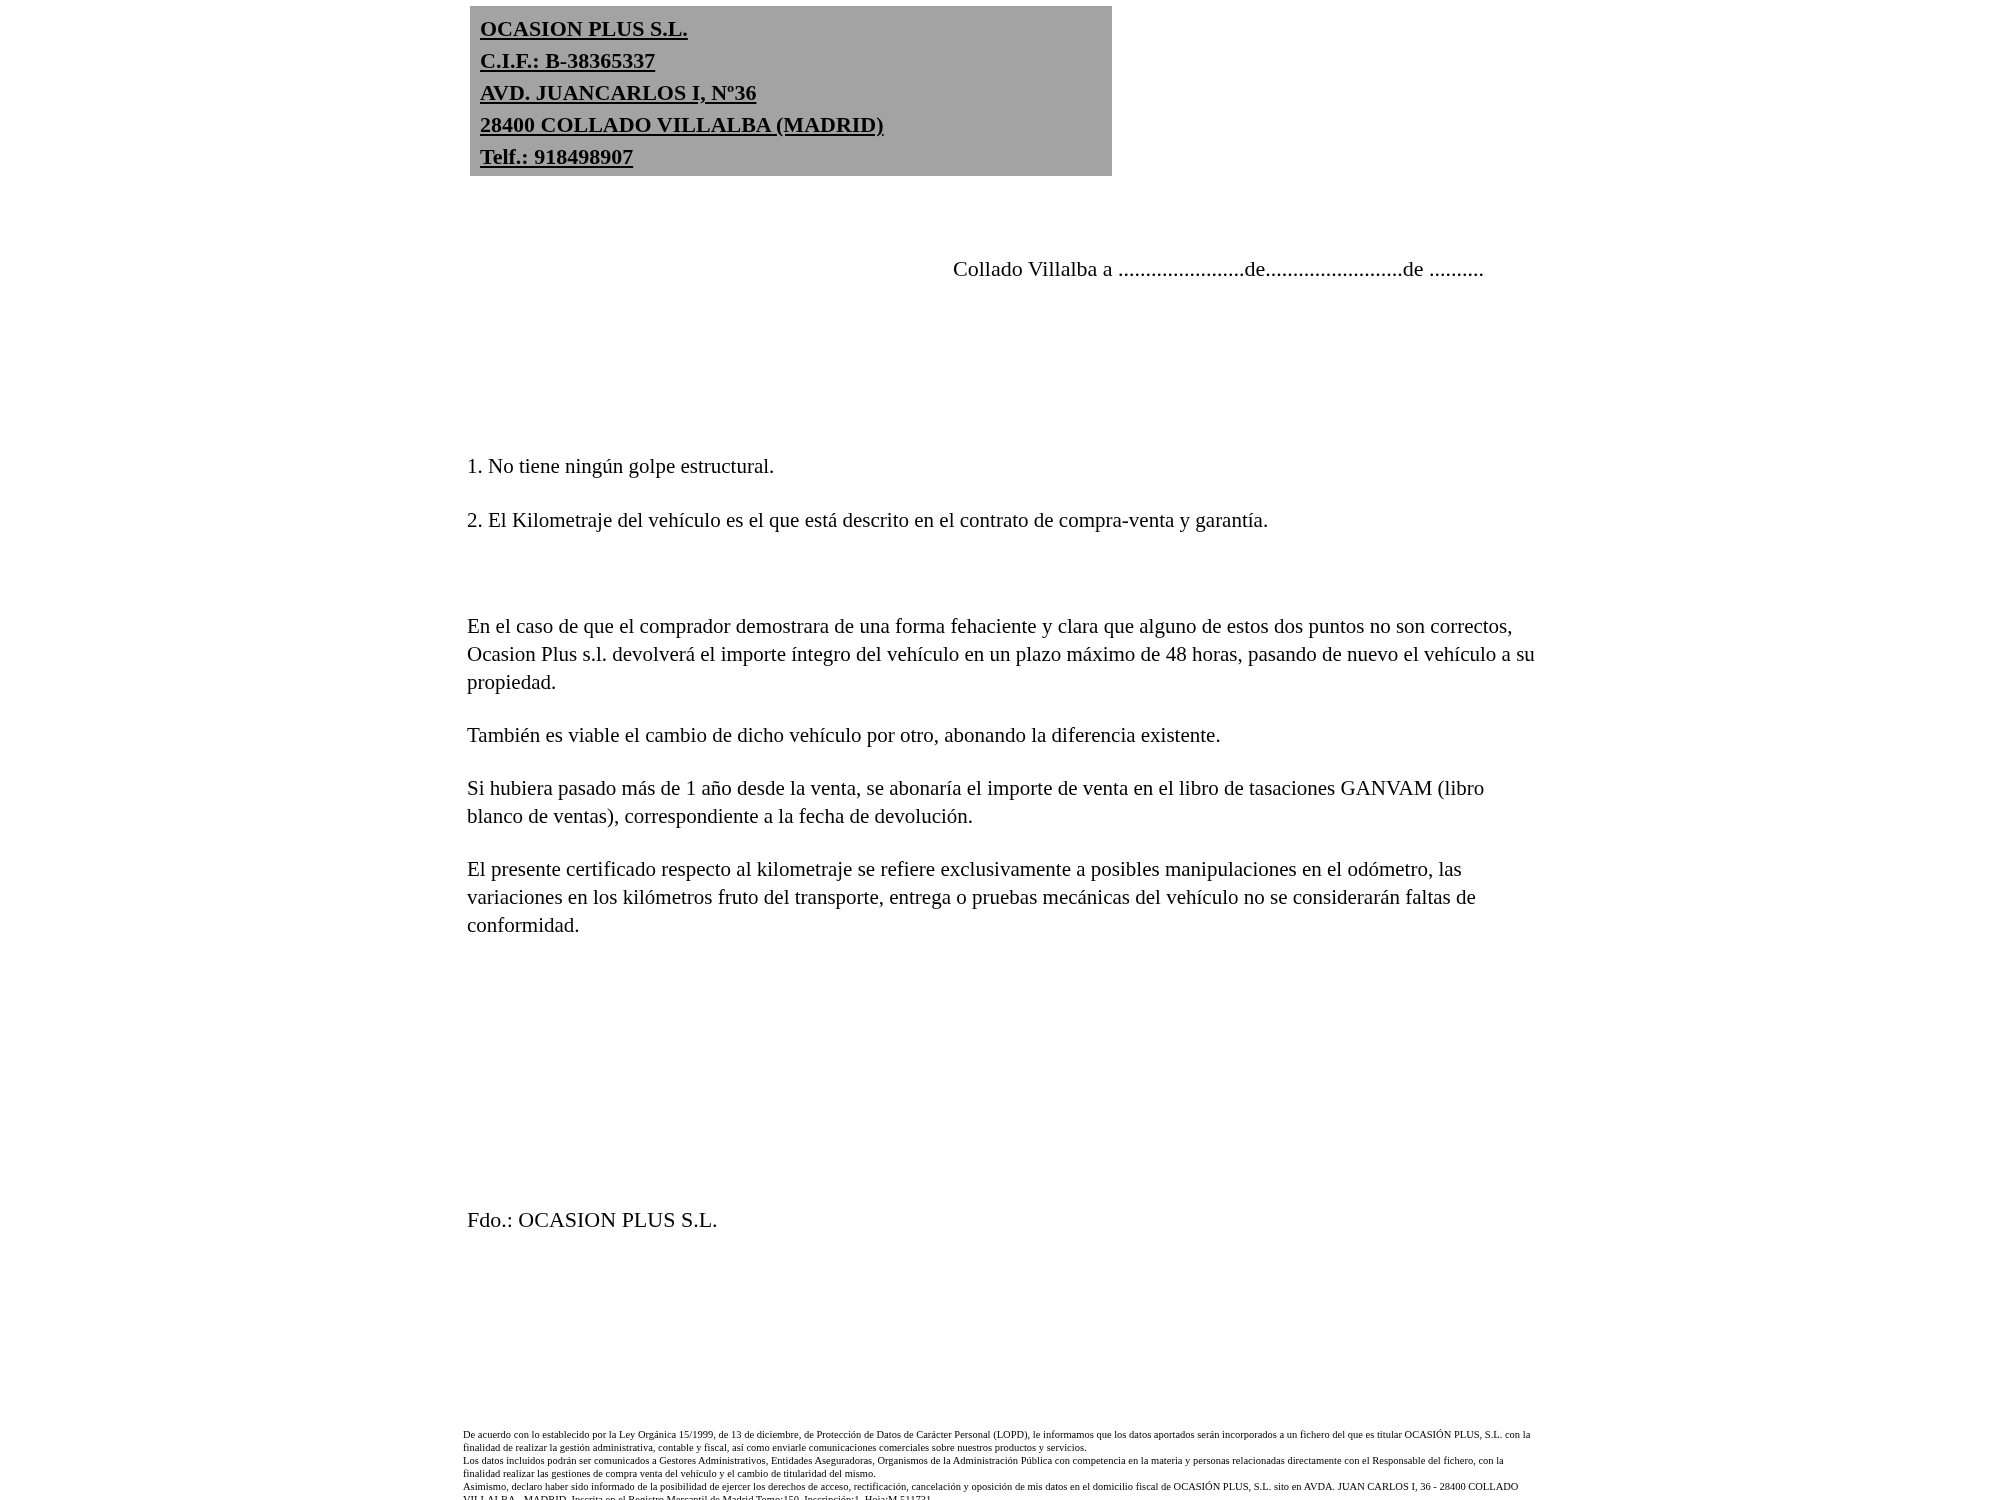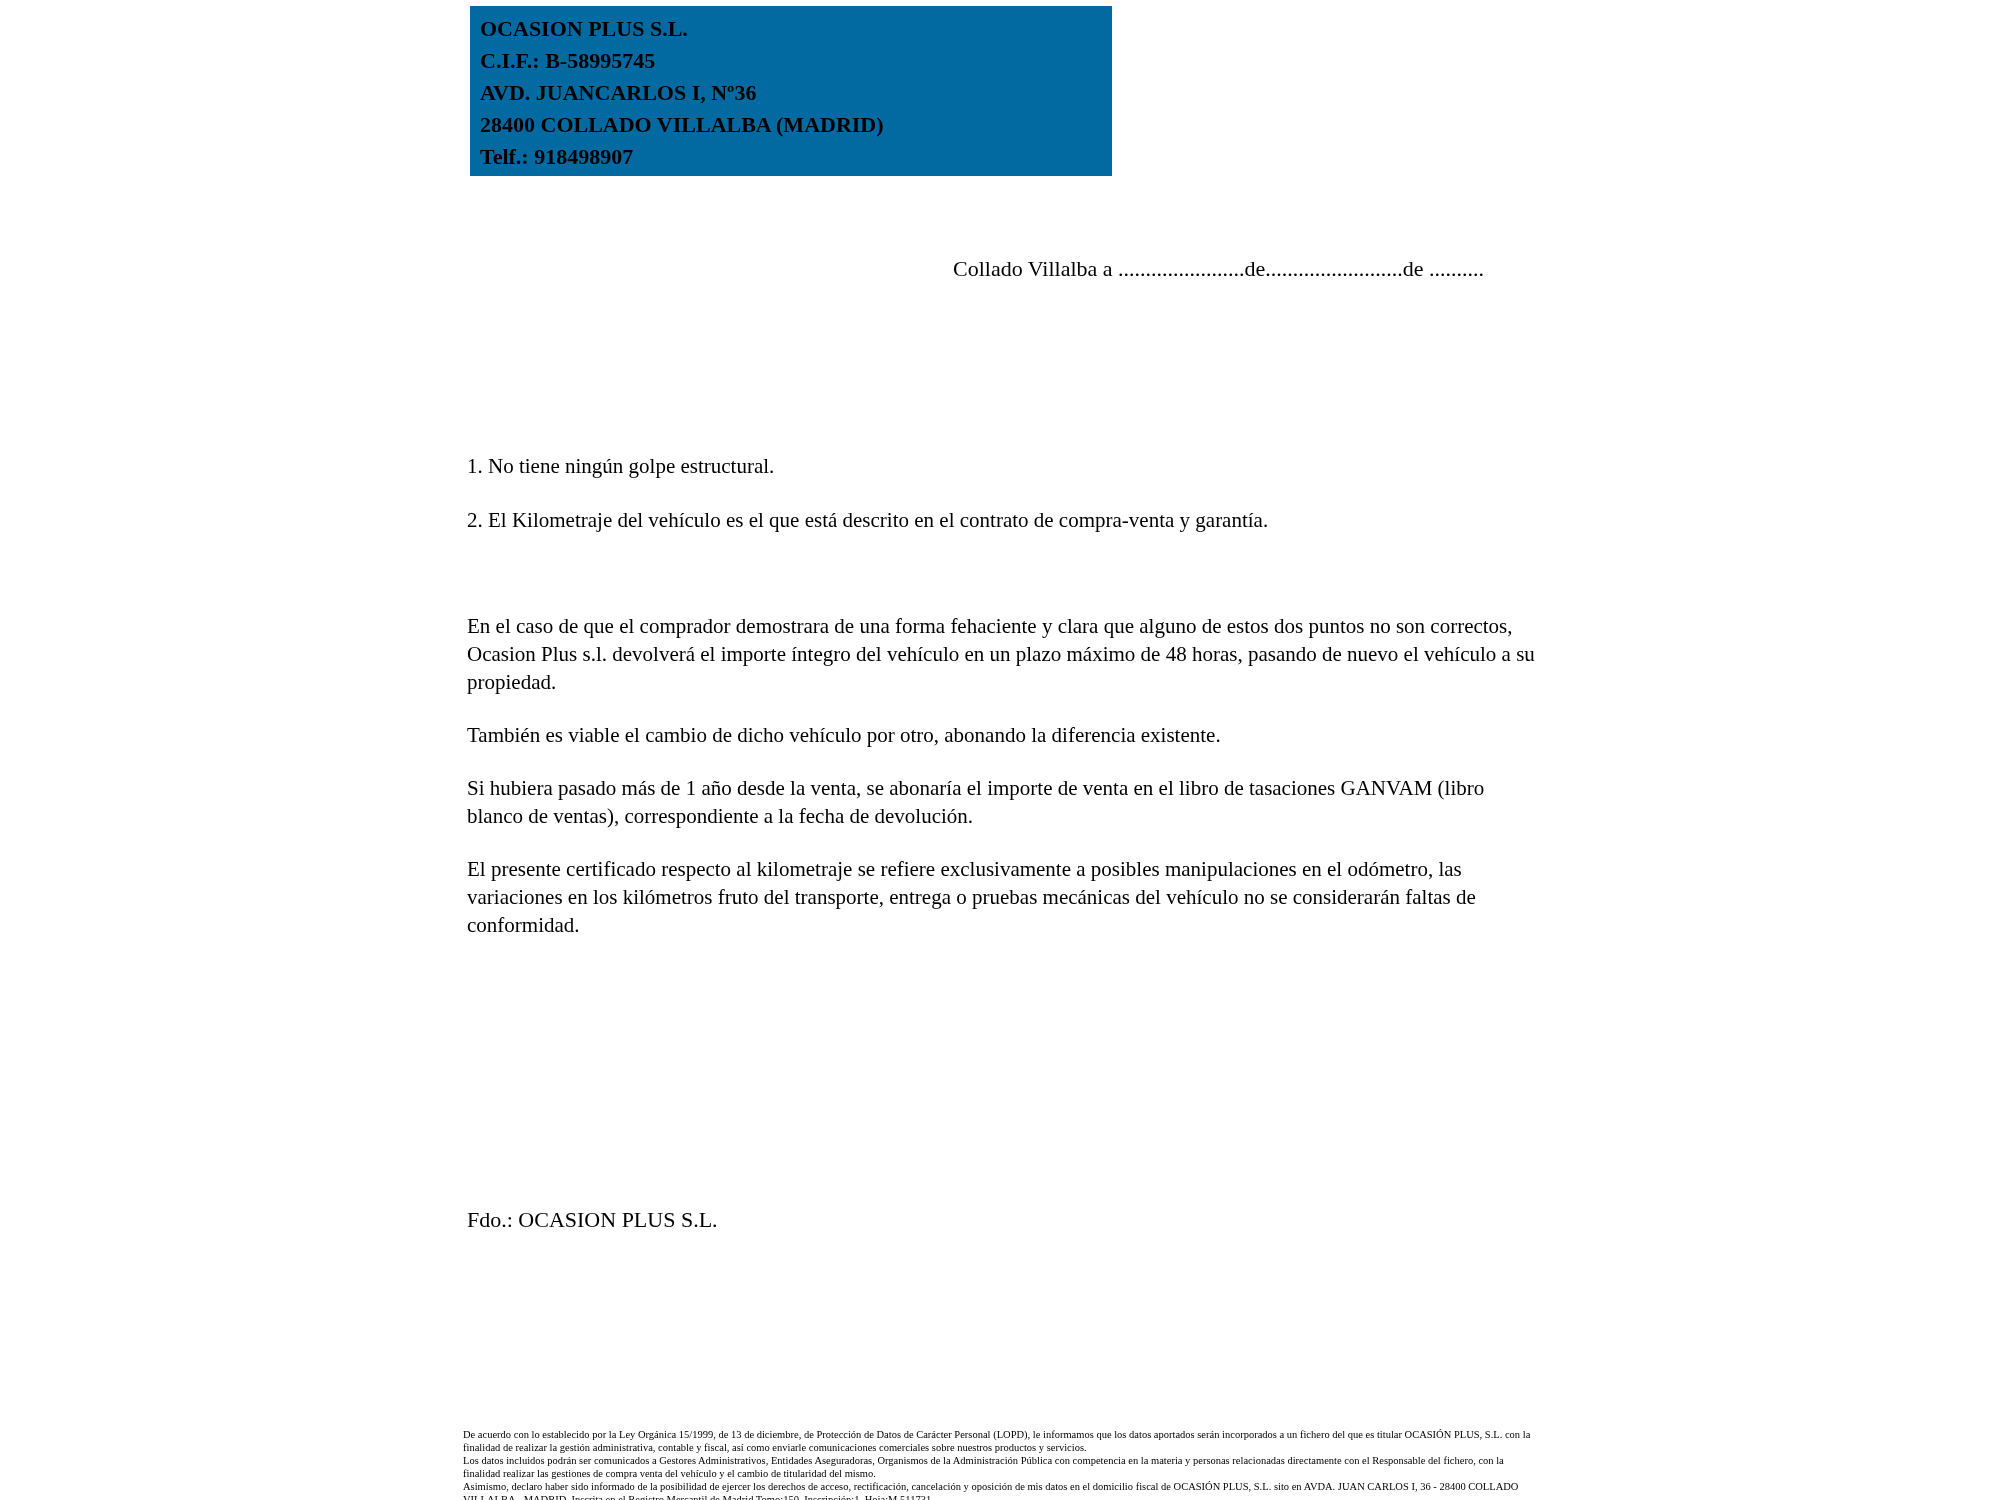--- a/index.html
+++ b/index.html
@@ -73,23 +73,23 @@
     font-size: 10.5px;
     line-height: 13px;
   }
   .legal p { margin: 0; font-family: Liberation Serif, serif; }
 </style>
 </head>
 <body>
 
 <div class="page" style="background: rgb(255, 255, 255); color: rgb(0, 0, 0);">
 
-  <div class="header-box" style="background: #0369a1;">
+  <div class="header-box" style="background: #a3a3a3; text-decoration: underline;">
     <div>OCASION PLUS S.L.</div>
-    <div>C.I.F.: B-58995745</div>
+    <div>C.I.F.: B-38365337</div>
     <div>AVD. JUANCARLOS I, Nº36</div>
     <div>28400 COLLADO VILLALBA (MADRID)</div>
     <div>Telf.: 918498907</div>
   </div>
 
   <div class="date-line">Collado Villalba a .......................de.........................de ..........</div>
 
 
   <div class="point p1">1. No tiene ningún golpe estructural.</div>
   <div class="point p2">2. El Kilometraje del vehículo es el que está descrito en el contrato de compra-venta y garantía.</div>

